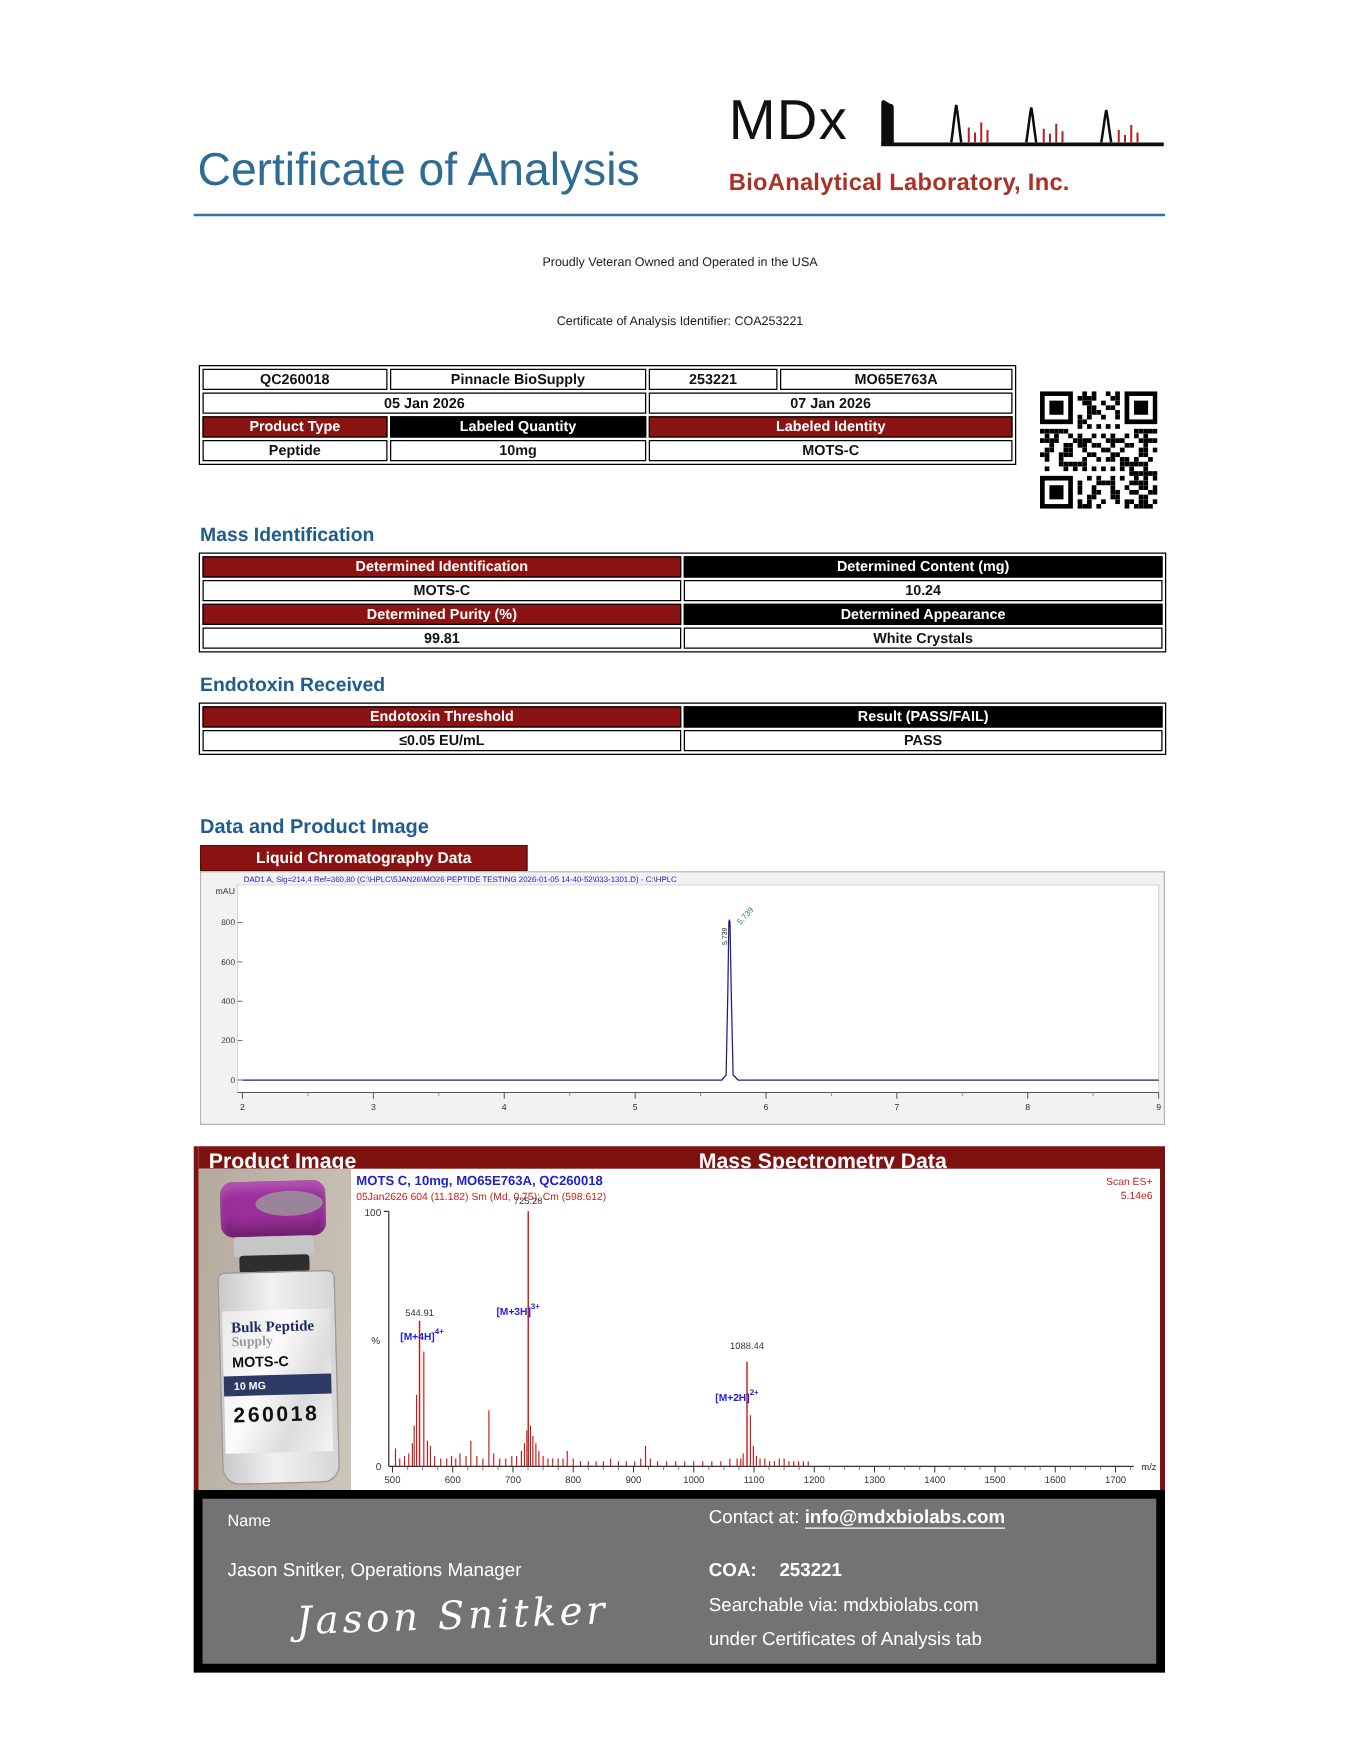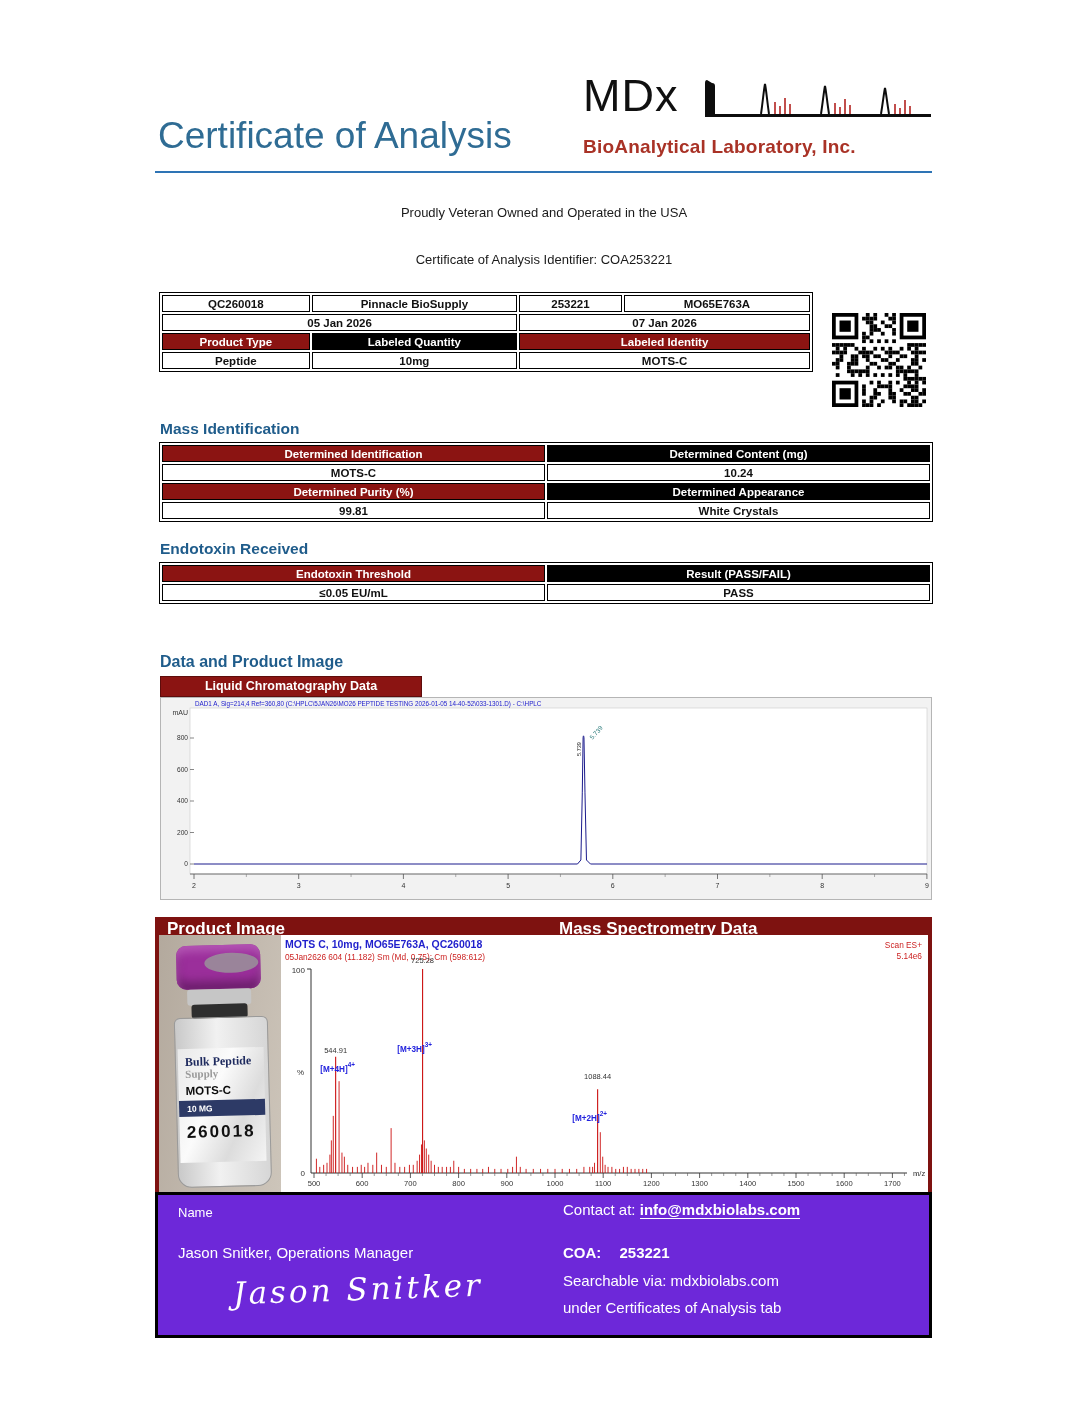--- a/index.html
+++ b/index.html
@@ -5,21 +5,21 @@
   html,body{margin:0;padding:0;background:#fff;}
   .page{position:relative;width:1088px;height:1408px;background:#fff;overflow:hidden;
         font-family:"Liberation Sans",sans-serif;color:#111;}
   .abs{position:absolute;}
 
   
   .coa-title{font-size:37px;font-weight:400;color:#2F6C94;letter-spacing:0px;}
   .logo-mdx{font-size:45px;font-weight:500;color:#101010;letter-spacing:1px;}
   .logo-sub{font-size:19px;font-weight:bold;color:#A93226;letter-spacing:.2px;}
   .blue-rule{height:2px;background:#2E74B5;}
-  .center-line{width:100%;text-align:center;font-size:13px;color:#1a1a1a;}
+  .center-line{width:100%;text-align:center;font-size:10px;color:#1a1a1a;}
 
   
   .tbl-wrap{border:1px solid #000;background:#fff;}
   table.ctable{border-collapse:separate;border-spacing:2px;width:100%;table-layout:fixed;}
   table.ctable td{border:1px solid #000;font-size:11.5px;font-weight:bold;text-align:center;
        vertical-align:middle;height:15px;padding:0 2px;overflow:hidden;white-space:nowrap;}
   td.hred{background:#8B1412;color:#fff;border-color:#5e0c0b;}
   td.hblk{background:#000;color:#fff;border-color:#000;}
   .h-blue{color:#1F5C8B;font-weight:bold;font-size:15.5px;}
 
@@ -45,21 +45,21 @@
      background:linear-gradient(90deg,#c9c9c9,#f1f1f1 45%,#d6d6d6);border-radius:6px 6px 14px 14px;}
   .vial .vlabel{position:absolute;left:2px;top:30px;width:86px;height:114px;
      background:linear-gradient(115deg,#e9e9e9,#fbfbfb 40%,#dcdcdc 70%,#f4f4f4);}
   .vl-brand{font-size:12px;font-weight:bold;color:#1e2a5e;padding:6px 0 0 7px;font-family:"Liberation Serif",serif;}
   .vl-brand2{font-size:11px;font-weight:bold;color:#9a9a9a;padding-left:7px;margin-top:-2px;font-family:"Liberation Serif",serif;}
   .vl-name{font-size:11.5px;font-weight:bold;color:#0c0c0c;padding:5px 0 4px 7px;}
   .vl-band{background:#2d3a66;color:#fff;font-size:8.5px;font-weight:bold;padding:3px 0 3px 8px;}
   .vl-lot{font-size:17px;font-weight:bold;color:#111;letter-spacing:2px;padding:6px 0 0 7px;}
 
   
-  .footer{background:#6d28d9;color:#fff;border:3px solid #000000;box-sizing:border-box;padding-left:47px;}
+  .footer{background:#737373;color:#fff;border:7px solid #000000;box-sizing:border-box;padding-left:47px;}
   .f-sm{font-size:13px;}
   .f-md{font-size:15px;}
   .f-bold{font-weight:bold;}
   .f-email{font-weight:bold;border-bottom:1.5px solid #fff;}
   .signature{font-family:"DejaVu Serif",serif;font-style:italic;font-size:31px;letter-spacing:3px;
      transform:rotate(-2deg);display:inline-block;}
   svg text{font-family:"Liberation Sans",sans-serif;}
 </style>
 </head>
 <body>

